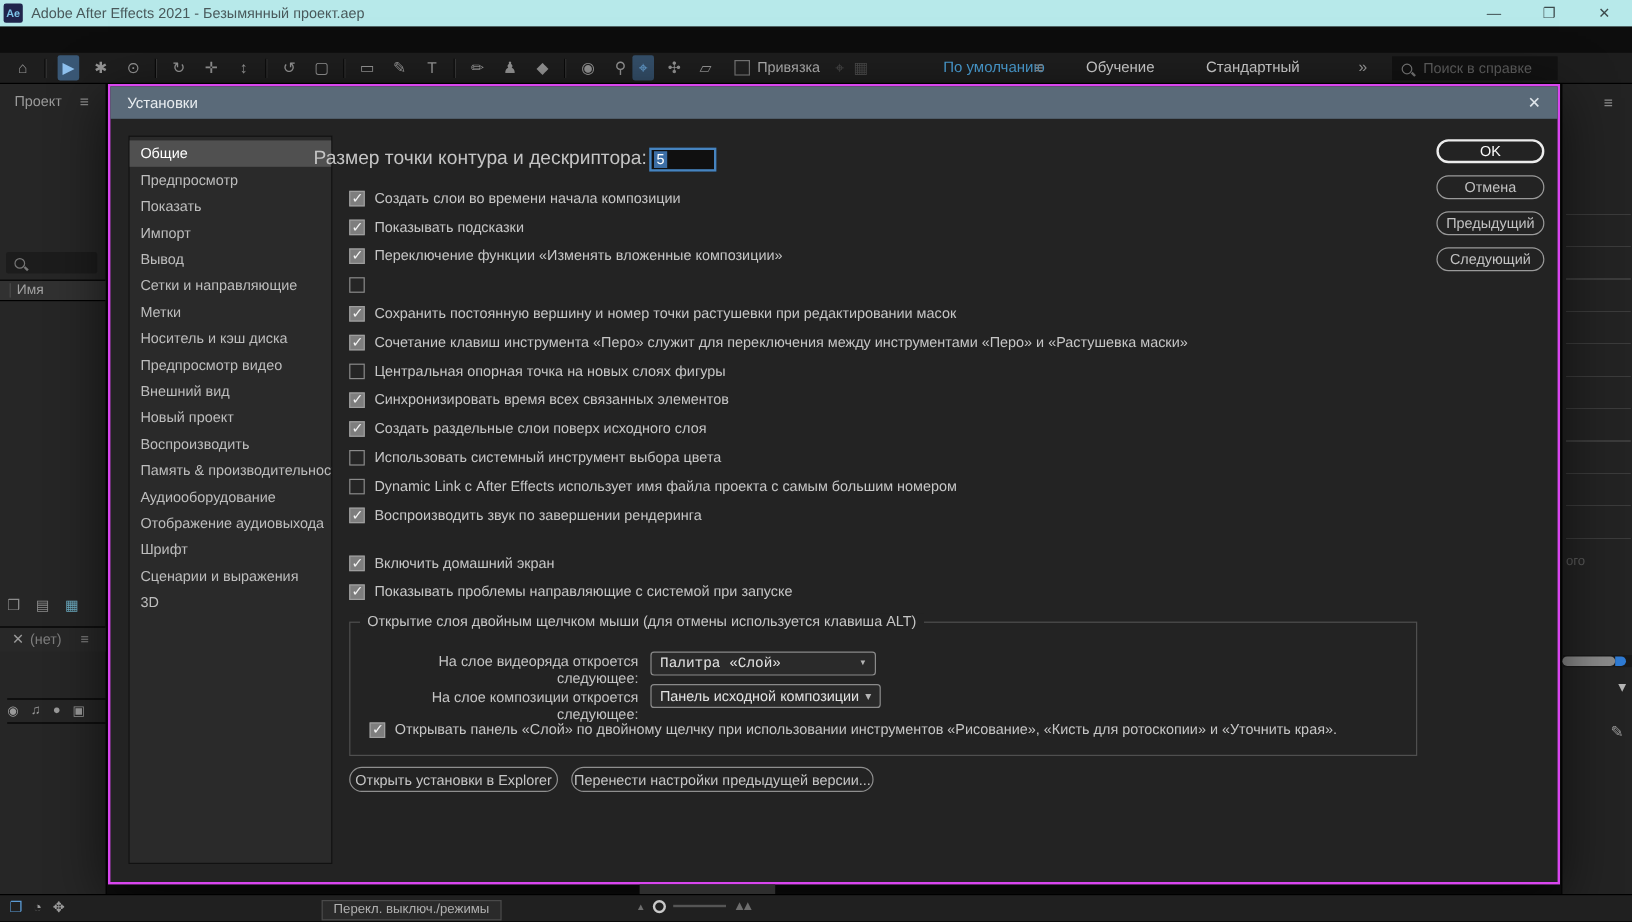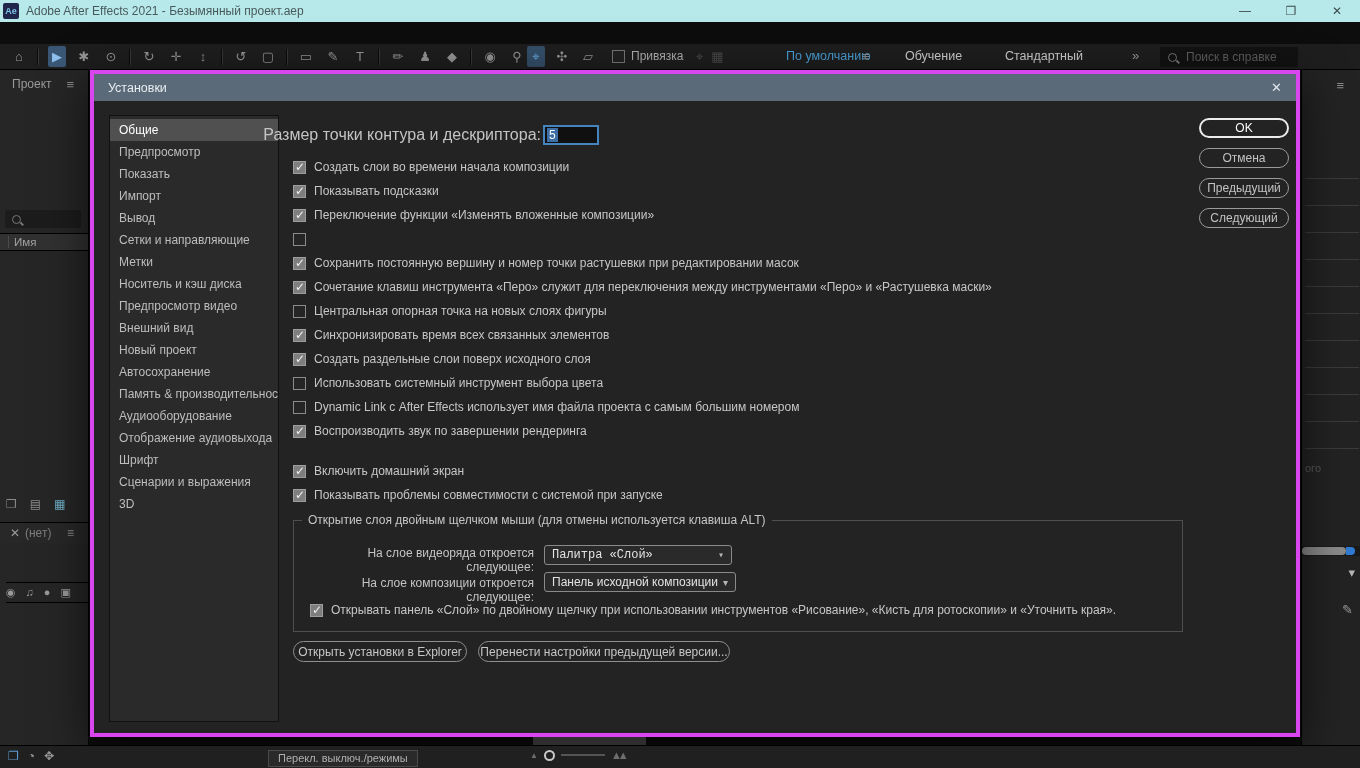--- a/index.html
+++ b/index.html
@@ -68,21 +68,21 @@
   .status{left:0;top:745px;width:1360px;height:23px;background:#202020;border-top:1px solid #000;box-sizing:border-box;}
   .st-icons{position:absolute;left:8px;top:3px;display:flex;gap:9px;font-size:12px;}
   .st-toggle{position:absolute;left:268px;top:4px;height:15px;line-height:15px;padding:0 9px;border:1px solid #4a4a4a;background:#2a2a2a;color:#b0b0b0;font-size:11px;}
   .zoomctl{position:absolute;left:530px;top:3px;display:flex;align-items:center;gap:6px;}
   .mt-small{color:#6e6e6e;font-size:8px;}
   .knob{width:7px;height:7px;border:2px solid #c9c9c9;border-radius:50%;background:#202020;}
   .track{width:44px;height:2px;background:#555;}
   .mt-big{color:#6e6e6e;font-size:11px;letter-spacing:-4px;}
   .miniblock{left:533px;top:737px;width:113px;height:8px;background:#2e2e2e;}
   
-  .dialog{left:90px;top:70px;width:1210px;height:667px;background:#232323;border:4px solid #d946ef;
+  .dialog{left:90px;top:70px;width:1210px;height:667px;background:#232323;border:2px solid #d946ef;
           box-shadow:0 12px 45px rgba(0,0,0,.65);box-sizing:border-box;}
   .dlg-title{height:27px;background:#5a6a79;display:flex;align-items:center;padding:0 14px;font-size:12.5px;color:#e9edf0;}
   .dlg-close{margin-left:auto;font-size:13px;color:#dfe5ea;}
   .dlg-side{position:absolute;left:15px;top:41px;width:170px;height:607px;background:#2a2a2a;border:1px solid #111;box-sizing:border-box;padding-top:3px;}
   .side-item{height:22px;line-height:22px;padding-left:9px;font-size:12px;color:#bdbdbd;white-space:nowrap;overflow:hidden;}
   .side-item.selected{background:#505050;color:#fff;}
   .pt-label{left:150px;top:52px;width:297px;text-align:right;font-size:16px;color:#c4c4c4;}
   .pt-input{left:449px;top:51px;width:50px;height:16px;background:#101010;border:2px solid #4684c0;font-size:12px;color:#fff;padding-left:2px;line-height:16px;}
   .pt-input .sel{background:#3c6ea5;padding:0 2px;}
   .cb-list{position:absolute;left:199px;top:85px;}
@@ -230,21 +230,21 @@
         <div class="side-item">Предпросмотр</div>
         <div class="side-item">Показать</div>
         <div class="side-item">Импорт</div>
         <div class="side-item">Вывод</div>
         <div class="side-item">Сетки и направляющие</div>
         <div class="side-item">Метки</div>
         <div class="side-item">Носитель и кэш диска</div>
         <div class="side-item">Предпросмотр видео</div>
         <div class="side-item">Внешний вид</div>
         <div class="side-item">Новый проект</div>
-        <div class="side-item">Автосохранение</div>
+        <div class="side-item">Воспроизводить</div>
         <div class="side-item">Память &amp; производительность</div>
         <div class="side-item">Аудиооборудование</div>
         <div class="side-item">Отображение аудиовыхода</div>
         <div class="side-item">Шрифт</div>
         <div class="side-item">Сценарии и выражения</div>
         <div class="side-item">3D</div>
       </div>
 
     <div class="abs pt-label">Размер точки контура и дескриптора:</div>
     <div class="abs pt-input">
@@ -312,21 +312,21 @@
           <span class="cb-label">Воспроизводить звук по завершении рендеринга</span>
         </div>
 
         <div class="cb-row gap">
           <span class="cb checked"></span>
           <span class="cb-label">Включить домашний экран</span>
         </div>
 
         <div class="cb-row">
           <span class="cb checked"></span>
-          <span class="cb-label">Показывать проблемы совместимости с системой при запуске</span>
+          <span class="cb-label">Показывать проблемы направляющие с системой при запуске</span>
         </div>
       </div>
 
     <div class="grp">
       <div class="grp-legend">Открытие слоя двойным щелчком мыши (для отмены используется клавиша ALT)</div>
       <div class="grp-label1">На слое видеоряда откроется следующее:</div>
       <div class="sel-box sel1">
         <span>Палитра «Слой»</span>
         <span class="chev">▾</span>
       </div>

